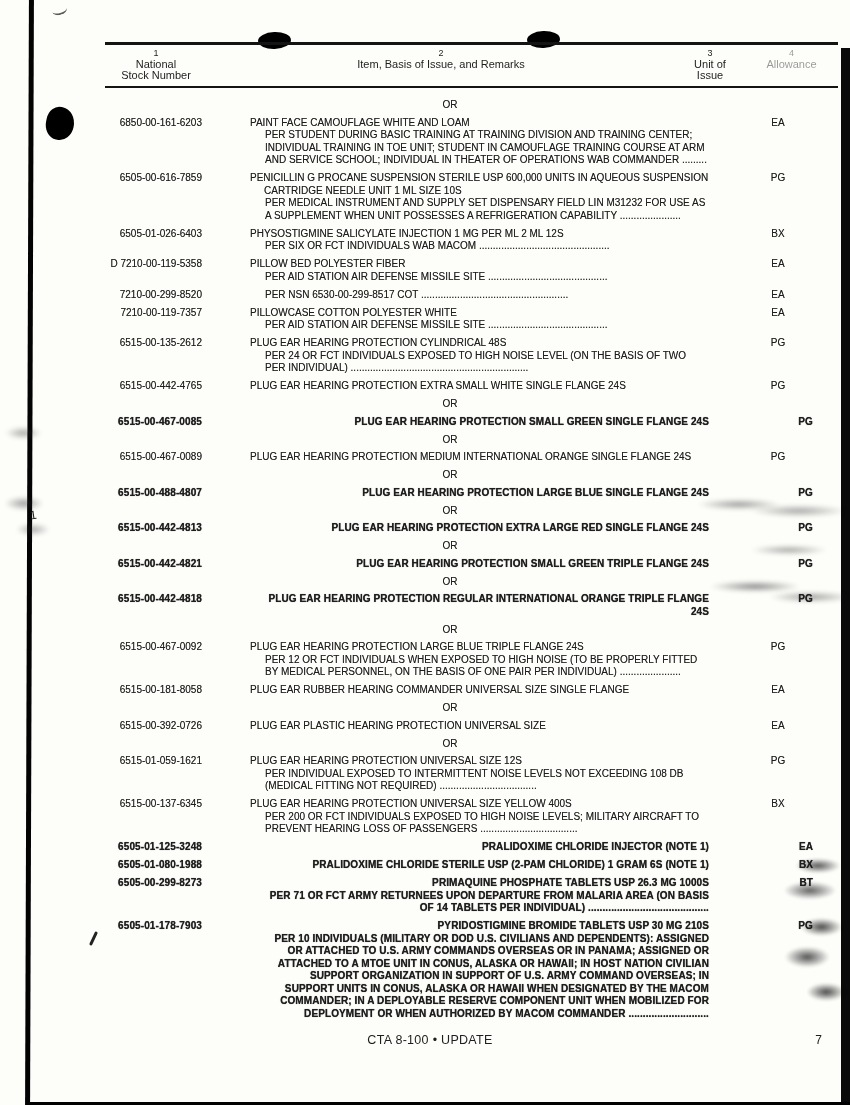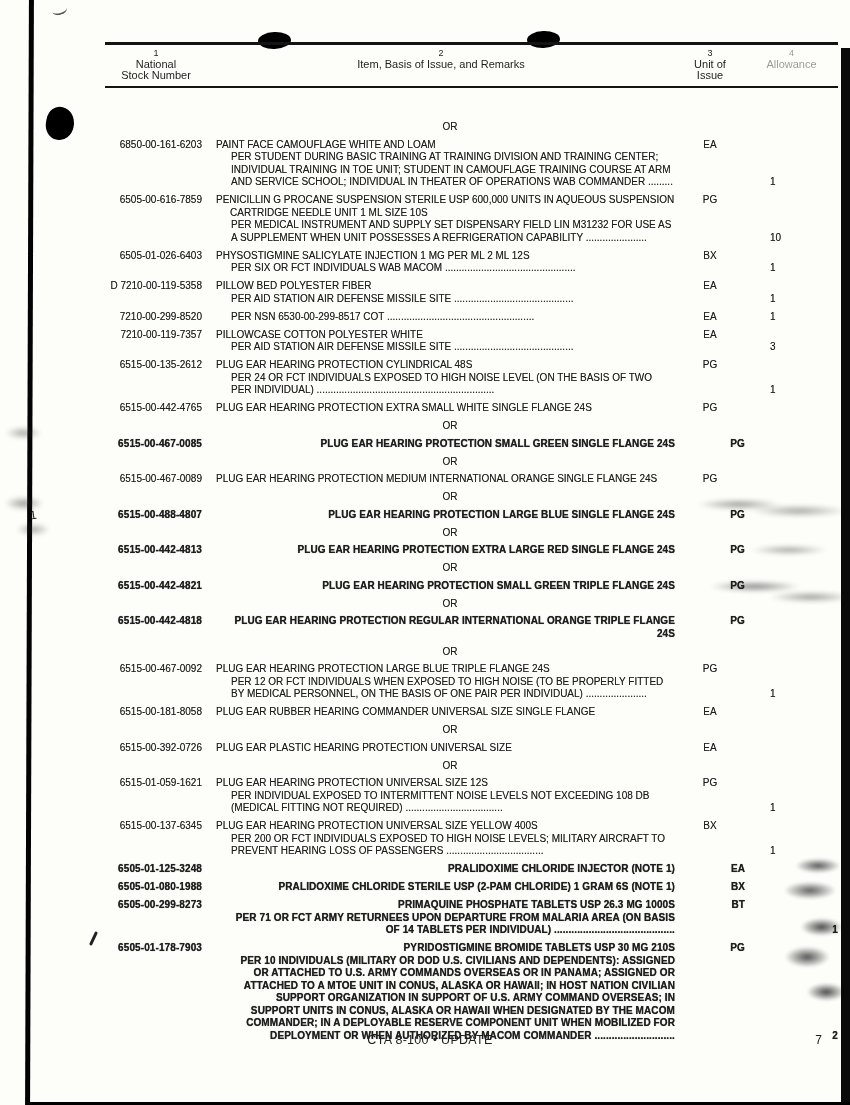--- a/index.html
+++ b/index.html
@@ -18,24 +18,24 @@
     border-bottom:2px solid #141414;
     padding:3px 0 5px 0;
     display:grid;
     grid-template-columns:102px 468px 70px 1fr;
   }
   .th { text-align:center; }
   .col-num { font-size:9px; line-height:11px; }
   .col-label { font-size:11px; line-height:11px; white-space:pre-line; }
   .faded { opacity:.45; filter:blur(.4px); }
 
-  .tbody { padding-top:6px; font-size:10px; line-height:12.5px;margin-top:22px; }
+  .tbody { padding-top:6px; font-size:10px; line-height:12.5px; }
   .tbody, .tbody * { text-shadow:0 0 .4px rgba(25,25,25,.55); }
 
-  .row { display:grid; grid-template-columns:102px 468px 70px 1fr; margin-bottom:5.5px; }
+  .row { display:grid; grid-template-columns:102px 468px 70px 1fr; margin-bottom:5.5px;gap:34px; }
   .row.dark { font-weight:bold; letter-spacing:.1px; }
   .row.dark, .row.dark * { text-shadow:0 0 .7px rgba(0,0,0,.8);text-align:right; }
 
   .c-nsn  { text-align:right; padding-right:5px; white-space:nowrap; }
   .c-desc { padding-left:9px; }
   .title  { padding-left:14px; text-indent:-14px; }
   .remark { padding-left:15px; overflow-wrap:anywhere; }
   .c-unit { text-align:center; align-self:start; }
   .c-allow{ align-self:end; padding-left:25px; }
 

